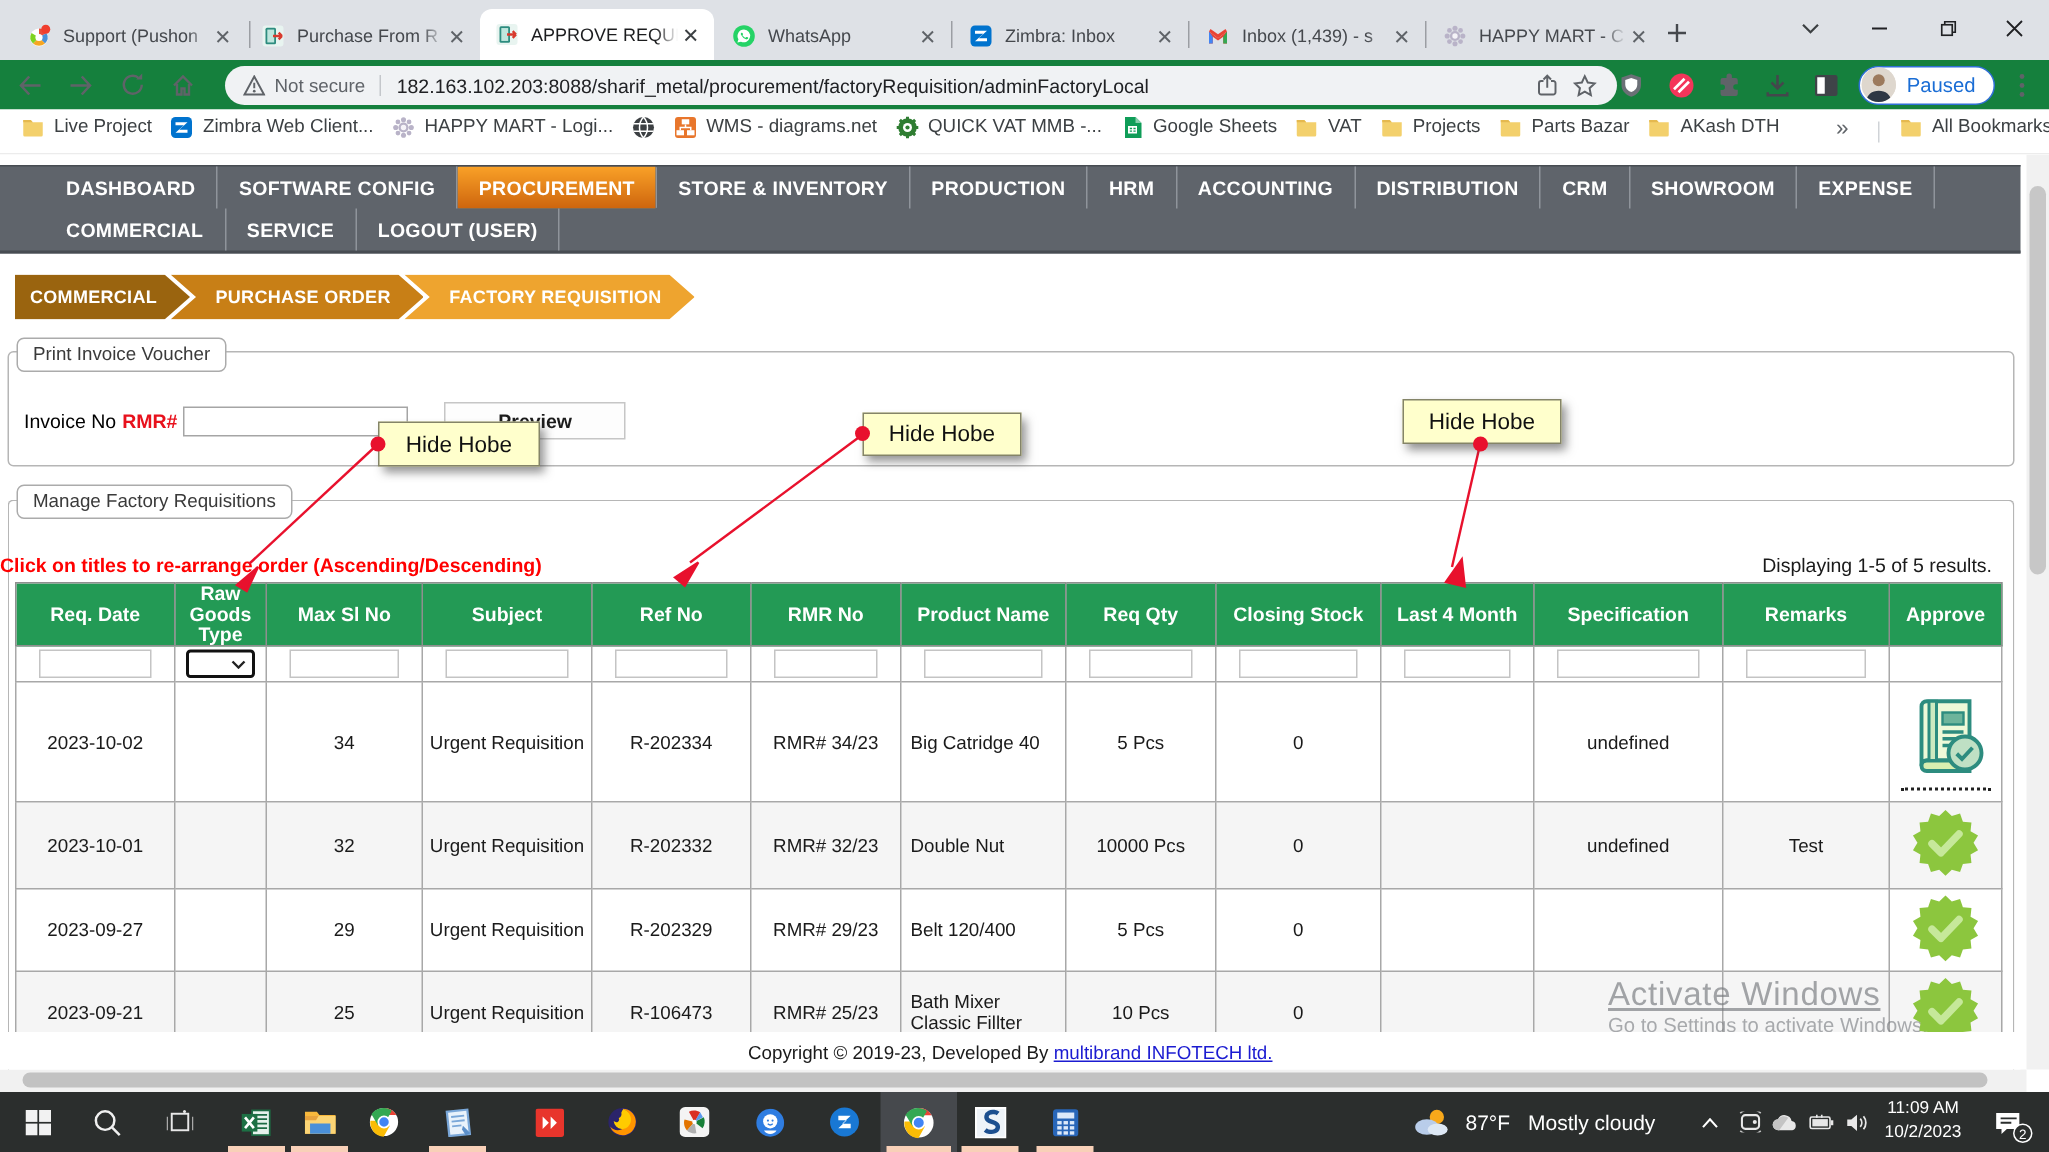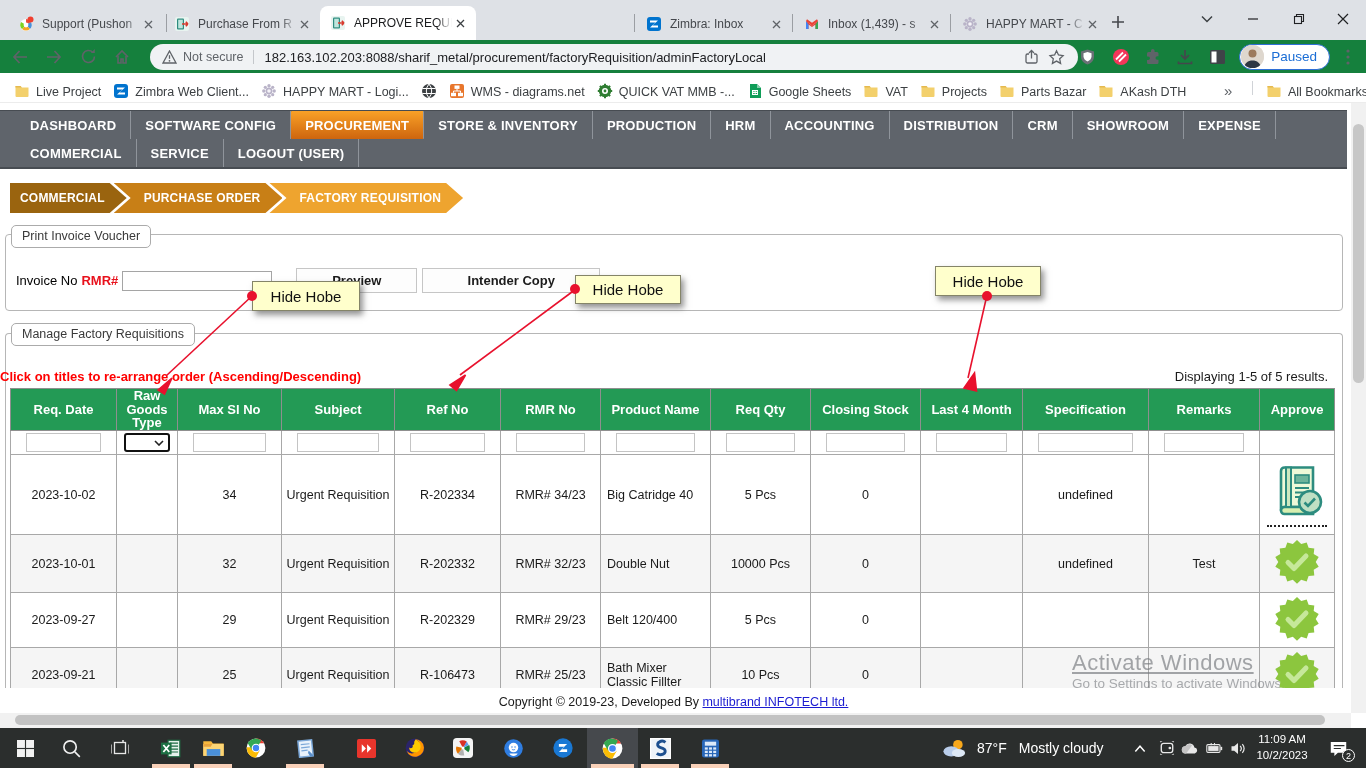--- a/index.html
+++ b/index.html
@@ -28,29 +28,29 @@
   .omni-secure { font-size:12.5px; color:#5f6368; margin:0 10px 0 6px; white-space:nowrap; }
   .omni-div { width:1px; height:14px; background:#c4c7cb; margin-right:10px; }
   .omni-url { font-size:13px; color:#202124; white-space:nowrap; overflow:hidden; flex:1; }
   .right-icos { position:absolute; right:0; top:0; height:33px; display:flex; align-items:center; }
   .paused-pill { height:26px; border:1.5px solid #2f6fd6; border-radius:13px; display:flex; align-items:center; padding:0 12px 0 1px; background:#fff; }
   .paused-pill .av { width:23px; height:23px; border-radius:50%; overflow:hidden; background:#e8e0d8; margin-right:7px; }
   .paused-txt { font-size:13.5px; color:#1a6dd5; }
 
   
   .bookmarks { position:absolute; left:0; top:73px; width:1366px; height:30px; background:#fff; display:flex; align-items:center; border-bottom:1px solid #ececec; }
-  .bm { display:flex; align-items:flex-end; height:22px; padding:0 6px; border-radius:11px; }
+  .bm { display:flex; align-items:flex-start; height:22px; padding:0 6px; border-radius:11px; }
   .bm .bi { width:16px; height:16px; margin-right:6px; flex:0 0 16px; }
   .bm span { font-size:12.5px; color:#3c4043; white-space:nowrap; }
 
   
   .page { position:absolute; left:0; top:103px; width:1366px; height:625px; background:#fff; overflow:hidden; }
 
   .mainnav { position:absolute; left:0; top:7px; width:1347px; height:59px; background:#5f646b; border-top:1px solid #474c52; border-bottom:2px solid #474c52; }
-  .nrow { display:flex; align-items:stretch; height:28px; padding-left:16px; }
+  .nrow { display:flex; align-items:stretch; height:28px; padding-left:30px; }
   .nitem { display:flex; align-items:center; padding:0 14px; border-right:1px solid #8f949b; color:#fff; font-weight:bold; font-size:13px; white-space:nowrap; letter-spacing:.2px; }
   .nitem.active { background:linear-gradient(#f9a127,#ce650e); border-radius:1px; border-right:1px solid #8f949b; }
 
   .breadcrumb { position:absolute; left:10px; top:80px; height:30px; display:flex; }
   .crumb { height:30px; display:flex; align-items:center; color:#fff; font-weight:bold; font-size:12px; letter-spacing:.2px; padding:0 22px 0 30px; clip-path:polygon(0 0, calc(100% - 17px) 0, 100% 50%, calc(100% - 17px) 100%, 0 100%, 17px 50%); margin-left:-13px; }
   .crumb.first { clip-path:polygon(0 0, calc(100% - 17px) 0, 100% 50%, calc(100% - 17px) 100%, 0 100%); padding-left:10px; margin-left:0; }
 
   .fieldset { position:absolute; border:1px solid #b6b6b6; border-radius:4px; background:#fff; }
   .legendbox { position:absolute; background:#fff; border:1px solid #ababab; border-radius:5px; font-size:12.5px; color:#3a3a3a; padding:3px 10px 4px; white-space:nowrap; }
 
@@ -152,20 +152,35 @@
           </svg>
       </span>
       <span class="t-title">APPROVE REQUI</span>
       <span class="tab-close">
           <svg width="9" height="9" viewBox="0 0 9 9">
             <path d="M1 1l7 7M8 1L1 8" stroke="#3c4043" stroke-width="1.3"></path>
           </svg>
         </span>
     </div>
 
+    <div class="tab" style="left:478px">
+      <span class="fav">
+        <svg width="16" height="16" viewBox="0 0 16 16">
+            <circle cx="8" cy="8" r="7.2" fill="#25d366"></circle>
+            <path d="M8 3.6a4.3 4.3 0 0 0-3.7 6.5L3.6 12.4l2.4-.6A4.3 4.3 0 1 0 8 3.6z" fill="#fff"></path>
+            <path d="M6.3 5.9c.5-.3.7 0 .9.4s.3.5 0 .8c-.2.3-.3.4 0 .8.4.5.9 1 1.5 1.2.3.1.5 0 .7-.2.2-.3.4-.4.7-.2.4.2.9.4.7.8-.2.5-.9.9-1.5.7a5.6 5.6 0 0 1-3.2-2.8c-.4-.7-.3-1.2.2-1.5z" fill="#25d366"></path>
+          </svg>
+      </span>
+      <span class="t-title">WhatsApp</span>
+      <span class="tab-close">
+          <svg width="9" height="9" viewBox="0 0 9 9">
+            <path d="M1 1l7 7M8 1L1 8" stroke="#5f6368" stroke-width="1.3"></path>
+          </svg>
+        </span>
+    </div>
     <div class="tab-sep" style="left:634px"></div>
 
     <div class="tab" style="left:636px">
       <span class="fav">
         <svg width="16" height="16" viewBox="0 0 16 16">
             <rect x="1" y="1" width="14" height="14" rx="3" fill="#0073ce"></rect>
             <path d="M4 4.5h8l-5.5 5h5.5v2H4l5.5-5H4z" fill="#fff"></path>
           </svg>
       </span>
       <span class="t-title">Zimbra: Inbox</span>
@@ -478,21 +493,20 @@
       <span class="crumb" style="background:#c87f16">PURCHASE ORDER</span>
       <span class="crumb" style="background:#eea42f">FACTORY REQUISITION</span>
     </div>
 
     <div class="fieldset" style="left:5px; top:131px; width:1338px; height:77px;">
       <div class="inv-row">
         <span class="lbl-invoice">Invoice No</span>
         <span class="lbl-rmr">RMR#</span>
         <input class="inv-input" type="text" value="" style="">
         <button class="btn" style="margin-left:24px;width:121px">Preview</button>
-        <button class="btn" style="margin-left:5px;width:178px">Intender Copy</button>
       </div>
     </div>
     <div class="legendbox" style="left:11px; top:122px;">Print Invoice Voucher</div>
 
     <div class="fieldset" style="left:5px; top:230px; width:1338px; height:395px; border-radius:4px 4px 0 0; border-bottom:none;"></div>
     <div class="legendbox" style="left:11px; top:220px;">Manage Factory Requisitions</div>
 
     <div class="hint-red" style="left:0; top:266px;font-weight:bold;">Click on titles to re-arrange order (Ascending/Descending)</div>
     <div class="displaying" style="right:38px; top:266px;">Displaying 1-5 of 5 results.</div>
 

